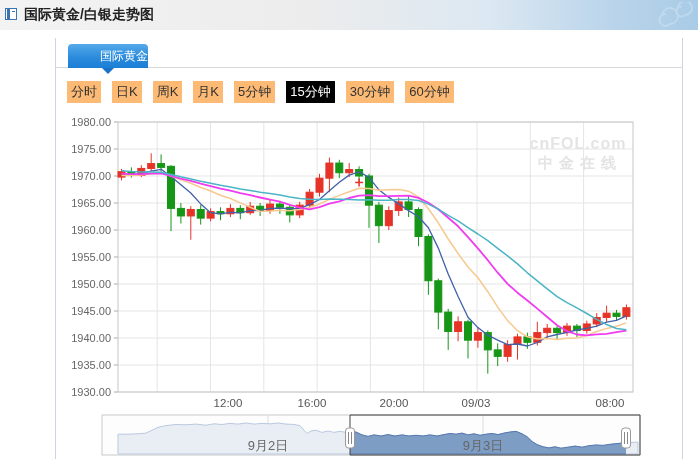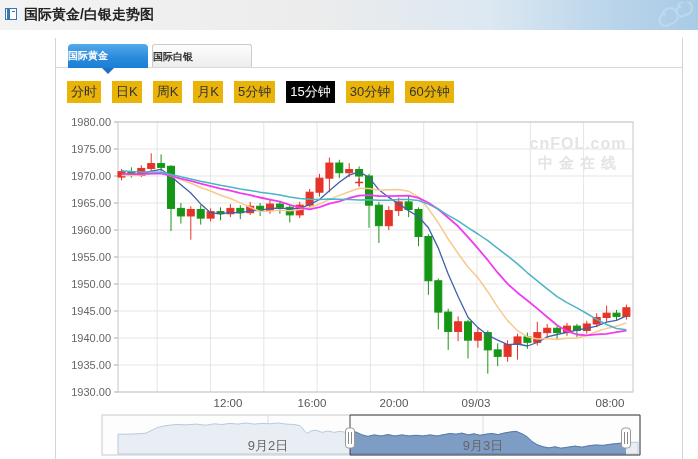--- a/index.html
+++ b/index.html
@@ -12,31 +12,31 @@
   .header-icon{position:absolute;left:5px;top:8px;width:12px;height:12px;background:#fff;
     border:1px solid #3a76b4;box-sizing:border-box;}
   .header-icon::before{content:'';position:absolute;left:1px;top:0;width:3px;height:10px;background:#3a76b4;}
   .header-icon::after{content:'';position:absolute;left:6px;top:2px;width:3px;height:1px;background:#3a76b4;}
   .header-title{position:absolute;left:24px;top:6px;font-size:14px;font-weight:bold;color:#222;}
   .header-swirl{position:absolute;right:4px;top:2px;width:120px;height:26px;opacity:.5;}
   
   .panel{position:absolute;left:55px;top:38px;width:628px;height:421px;
     border-left:1px solid #cdd6e0;border-right:1px solid #cdd6e0;box-sizing:border-box;}
   .tab-sep{position:absolute;left:56px;top:67px;width:627px;height:1px;background:#d8d8d8;z-index:3;}
-  .tab{position:absolute;height:23px;line-height:23px;text-align:left;font-size:10px;font-weight:bold;
+  .tab{position:absolute;height:23px;line-height:23px;text-align:right;font-size:12px;font-weight:normal;
     cursor:pointer;z-index:4;box-sizing:border-box;}
   .tab-gold{left:68px;top:44px;width:80px;height:24px;line-height:24px;color:#fff;border-radius:4px 4px 0 0;
     background:linear-gradient(to bottom,#55aaea 0%,#2b8bdc 55%,#1b7fd6 100%);}
   .tab-gold::after{content:'';position:absolute;left:50%;bottom:-6px;margin-left:-6px;
     border:6px solid transparent;border-top:6px solid #1a72c8;border-bottom:0;}
   .tab-silver{left:152px;top:44px;width:100px;color:#333;border:1px solid #ccc;border-bottom:none;
     background:linear-gradient(to bottom,#fdfdfd 0%,#ededed 100%);border-radius:3px 3px 0 0;}
   
   .periods{position:absolute;left:67px;top:81px;height:22px;display:flex;z-index:4;}
-  .pbtn{height:22px;line-height:22px;padding:0 4px;margin-right:11px;background:#eab308;color:#333;
+  .pbtn{height:22px;line-height:22px;padding:0 4px;margin-right:11px;background:#fdba74;color:#333;
     font-size:13px;cursor:pointer;white-space:nowrap;}
   .pbtn.active{background:#000000;color:#fff;}
   svg.chart{position:absolute;left:0;top:0;z-index:1;}
 </style>
 </head>
 <body>
 
 <div class="app">
 
   <div class="header">
@@ -241,21 +241,20 @@
         <clipPath id="selClip">
           <rect x="350" y="415" width="276" height="40"></rect>
         </clipPath>
       </defs>
     </svg>
 
   <div class="panel"></div>
   <div class="tab-sep"></div>
 
   <div class="tab tab-gold">国际黄金</div>
-  <div class="tab tab-silver">国际白银</div>
 
   <div class="periods">
     <div class="pbtn">分时</div>
     <div class="pbtn">日K</div>
     <div class="pbtn">周K</div>
     <div class="pbtn">月K</div>
     <div class="pbtn">5分钟</div>
     <div class="pbtn active">15分钟</div>
     <div class="pbtn">30分钟</div>
     <div class="pbtn">60分钟</div>

